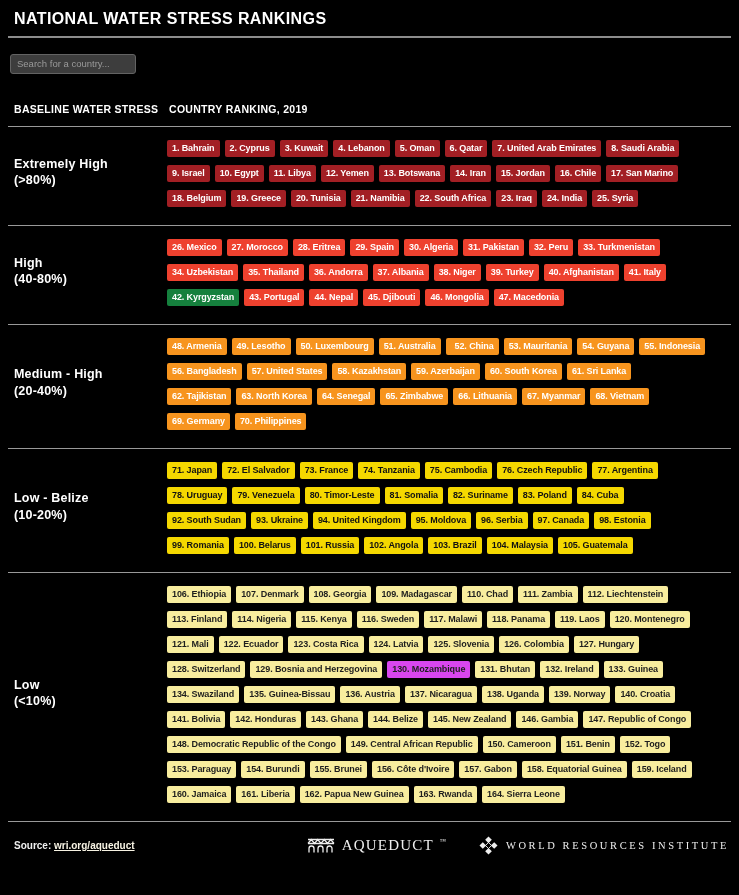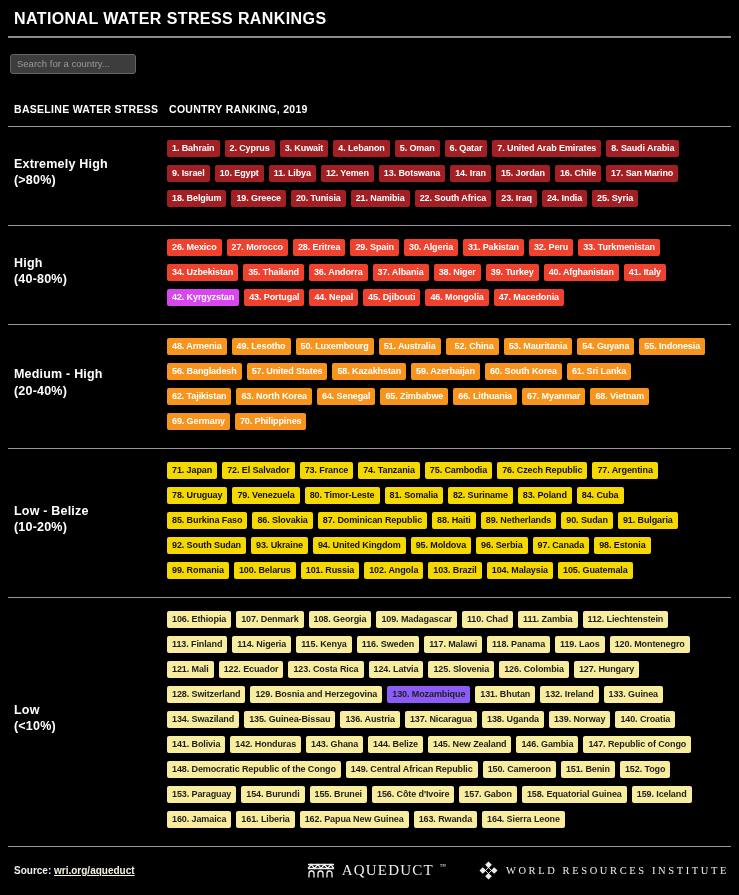--- a/index.html
+++ b/index.html
@@ -149,21 +149,21 @@
           <span class="tag" style="background: rgb(238, 65, 46); color: rgb(255, 255, 255);">34. Uzbekistan</span>
           <span class="tag" style="background: rgb(238, 65, 46); color: rgb(255, 255, 255);">35. Thailand</span>
           <span class="tag" style="background: rgb(238, 65, 46); color: rgb(255, 255, 255);">36. Andorra</span>
           <span class="tag" style="background: rgb(238, 65, 46); color: rgb(255, 255, 255);">37. Albania</span>
           <span class="tag" style="background: rgb(238, 65, 46); color: rgb(255, 255, 255);">38. Niger</span>
           <span class="tag" style="background: rgb(238, 65, 46); color: rgb(255, 255, 255);">39. Turkey</span>
           <span class="tag" style="background: rgb(238, 65, 46); color: rgb(255, 255, 255);">40. Afghanistan</span>
           <span class="tag" style="background: rgb(238, 65, 46); color: rgb(255, 255, 255);">41. Italy</span>
         </div>
         <div class="tag-row">
-          <span class="tag" style="background: #d946ef; color: rgb(255, 255, 255);">42. Kyrgyzstan</span>
+          <span class="tag" style="background: #15803d; color: rgb(255, 255, 255);">42. Kyrgyzstan</span>
           <span class="tag" style="background: rgb(238, 65, 46); color: rgb(255, 255, 255);">43. Portugal</span>
           <span class="tag" style="background: rgb(238, 65, 46); color: rgb(255, 255, 255);">44. Nepal</span>
           <span class="tag" style="background: rgb(238, 65, 46); color: rgb(255, 255, 255);">45. Djibouti</span>
           <span class="tag" style="background: rgb(238, 65, 46); color: rgb(255, 255, 255);">46. Mongolia</span>
           <span class="tag" style="background: rgb(238, 65, 46); color: rgb(255, 255, 255);">47. Macedonia</span>
         </div>
       </div>
     </div>
     <div class="section">
       <div class="section-label">
@@ -222,29 +222,20 @@
         <div class="tag-row">
           <span class="tag" style="background: rgb(245, 216, 0); color: rgb(17, 17, 17);">78. Uruguay</span>
           <span class="tag" style="background: rgb(245, 216, 0); color: rgb(17, 17, 17);">79. Venezuela</span>
           <span class="tag" style="background: rgb(245, 216, 0); color: rgb(17, 17, 17);">80. Timor-Leste</span>
           <span class="tag" style="background: rgb(245, 216, 0); color: rgb(17, 17, 17);">81. Somalia</span>
           <span class="tag" style="background: rgb(245, 216, 0); color: rgb(17, 17, 17);">82. Suriname</span>
           <span class="tag" style="background: rgb(245, 216, 0); color: rgb(17, 17, 17); text-align: right;">83. Poland</span>
           <span class="tag" style="background: rgb(245, 216, 0); color: rgb(17, 17, 17);">84. Cuba</span>
         </div>
         <div class="tag-row">
-          <span class="tag" style="background: rgb(245, 216, 0); color: rgb(17, 17, 17);">85. Burkina Faso</span>
-          <span class="tag" style="background: rgb(245, 216, 0); color: rgb(17, 17, 17);">86. Slovakia</span>
-          <span class="tag" style="background: rgb(245, 216, 0); color: rgb(17, 17, 17);">87. Dominican Republic</span>
-          <span class="tag" style="background: rgb(245, 216, 0); color: rgb(17, 17, 17);">88. Haiti</span>
-          <span class="tag" style="background: rgb(245, 216, 0); color: rgb(17, 17, 17);">89. Netherlands</span>
-          <span class="tag" style="background: rgb(245, 216, 0); color: rgb(17, 17, 17);">90. Sudan</span>
-          <span class="tag" style="background: rgb(245, 216, 0); color: rgb(17, 17, 17);">91. Bulgaria</span>
-        </div>
-        <div class="tag-row">
           <span class="tag" style="background: rgb(245, 216, 0); color: rgb(17, 17, 17);">92. South Sudan</span>
           <span class="tag" style="background: rgb(245, 216, 0); color: rgb(17, 17, 17);">93. Ukraine</span>
           <span class="tag" style="background: rgb(245, 216, 0); color: rgb(17, 17, 17);">94. United Kingdom</span>
           <span class="tag" style="background: rgb(245, 216, 0); color: rgb(17, 17, 17);">95. Moldova</span>
           <span class="tag" style="background: rgb(245, 216, 0); color: rgb(17, 17, 17);">96. Serbia</span>
           <span class="tag" style="background: rgb(245, 216, 0); color: rgb(17, 17, 17); text-align: center;">97. Canada</span>
           <span class="tag" style="background: rgb(245, 216, 0); color: rgb(17, 17, 17);">98. Estonia</span>
         </div>
         <div class="tag-row">
           <span class="tag" style="background: rgb(245, 216, 0); color: rgb(17, 17, 17);">99. Romania</span>
@@ -287,21 +278,21 @@
           <span class="tag" style="background: rgb(248, 237, 158); color: rgb(30, 30, 30);">122. Ecuador</span>
           <span class="tag" style="background: rgb(248, 237, 158); color: rgb(30, 30, 30);">123. Costa Rica</span>
           <span class="tag" style="background: rgb(248, 237, 158); color: rgb(30, 30, 30);">124. Latvia</span>
           <span class="tag" style="background: rgb(248, 237, 158); color: rgb(30, 30, 30);">125. Slovenia</span>
           <span class="tag" style="background: rgb(248, 237, 158); color: rgb(30, 30, 30);">126. Colombia</span>
           <span class="tag" style="background: rgb(248, 237, 158); color: rgb(30, 30, 30);">127. Hungary</span>
         </div>
         <div class="tag-row">
           <span class="tag" style="background: rgb(248, 237, 158); color: rgb(30, 30, 30);">128. Switzerland</span>
           <span class="tag" style="background: rgb(248, 237, 158); color: rgb(30, 30, 30);">129. Bosnia and Herzegovina</span>
-          <span class="tag" style="background: #8b5cf6; color: rgb(30, 30, 30);">130. Mozambique</span>
+          <span class="tag" style="background: #d946ef; color: rgb(30, 30, 30);">130. Mozambique</span>
           <span class="tag" style="background: rgb(248, 237, 158); color: rgb(30, 30, 30);">131. Bhutan</span>
           <span class="tag" style="background: rgb(248, 237, 158); color: rgb(30, 30, 30);">132. Ireland</span>
           <span class="tag" style="background: rgb(248, 237, 158); color: rgb(30, 30, 30);">133. Guinea</span>
         </div>
         <div class="tag-row">
           <span class="tag" style="background: rgb(248, 237, 158); color: rgb(30, 30, 30);">134. Swaziland</span>
           <span class="tag" style="background: rgb(248, 237, 158); color: rgb(30, 30, 30);">135. Guinea-Bissau</span>
           <span class="tag" style="background: rgb(248, 237, 158); color: rgb(30, 30, 30);">136. Austria</span>
           <span class="tag" style="background: rgb(248, 237, 158); color: rgb(30, 30, 30);">137. Nicaragua</span>
           <span class="tag" style="background: rgb(248, 237, 158); color: rgb(30, 30, 30);">138. Uganda</span>

